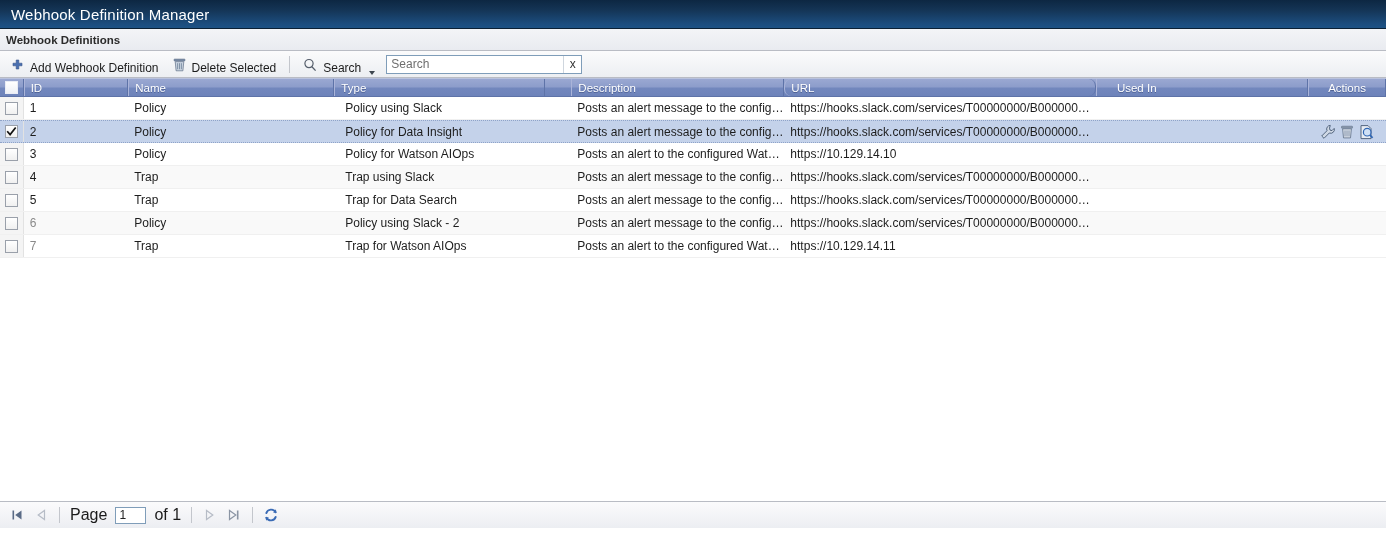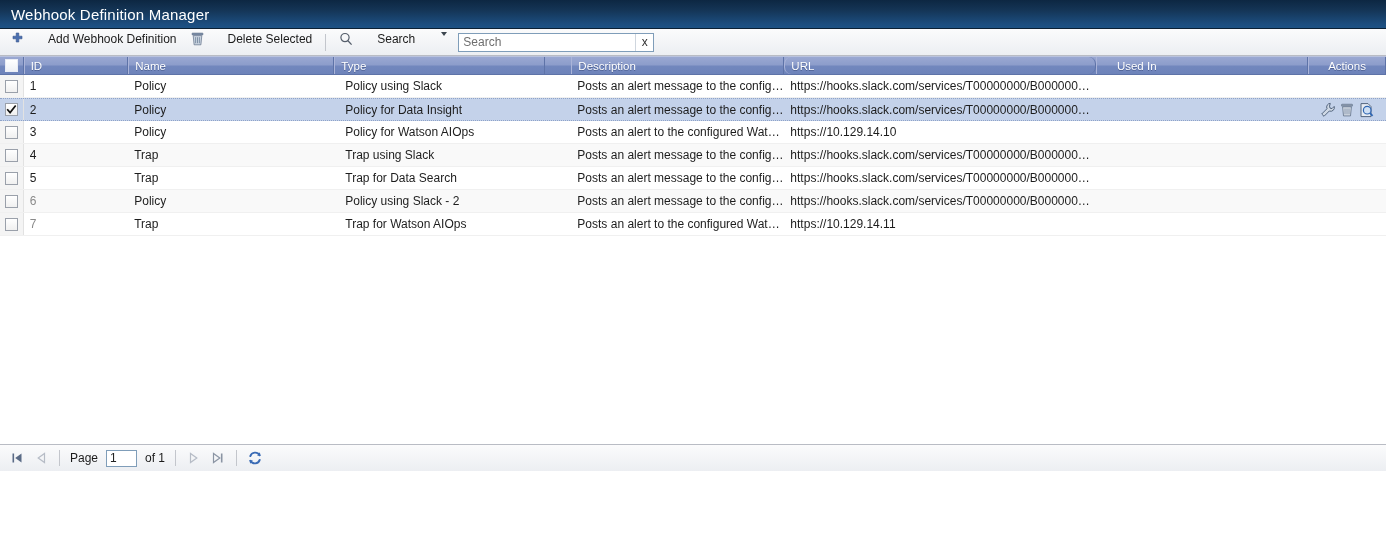--- a/index.html
+++ b/index.html
@@ -10,21 +10,21 @@
   body {
     width: 1386px;
     height: 545px;
     font-family: "Liberation Sans", sans-serif;
     font-size: 12px;
     color: #222;
     overflow: hidden;
   }
   .app {
     width: 1386px;
-    height: 471px;
+    height: 528px;
     position: relative;
     display: flex;
     flex-direction: column;
     background: #ffffff;
   }
 
   
   .titlebar {
     height: 29px;
     background: linear-gradient(to bottom, #0d2742 0%, #143455 35%, #1c4d7e 85%, #1d5285 100%);
@@ -62,24 +62,24 @@
     height: 27px;
     background: linear-gradient(to bottom, #fbfbfc 0%, #eceef2 100%);
     border-bottom: 1px solid #b9bcc4;
     display: flex;
     align-items: center;
     padding: 0 4px;
     box-sizing: border-box;
   }
   .tb-item {
     display: flex;
-    align-items: flex-start;
+    align-items: flex-end;
     height: 21px;
     padding: 0 6px;
-    gap: 24px;
+    gap: 6px;
     cursor: default;
     border: 1px solid transparent;
     border-radius: 2px;
     white-space: nowrap;
   }
   .tb-label { font-size: 12px; color: #1b1b1b; }
   .tb-sep {
     width: 1px;
     height: 17px;
     background: #c3c6cc;
@@ -259,21 +259,21 @@
     width: 20px;
     height: 20px;
     display: flex;
     align-items: center;
     justify-content: center;
     cursor: default;
     border: 1px solid transparent;
     border-radius: 2px;
   }
   .pg-sep { width: 1px; height: 16px; background: #c3c6cc; margin: 0 5px; }
-  .pg-text { font-size: 12px; color: #1b1b1b; padding: 0 3px; }
+  .pg-text { font-size: 16px; color: #1b1b1b; padding: 0 3px; }
   .pg-input {
     width: 31px;
     height: 17px;
     border: 1px solid #7f9db9;
     background: #ffffff;
     font-family: "Liberation Sans", sans-serif;
     font-size: 12px;
     padding: 0 3px;
     box-sizing: border-box;
     color: #222;
@@ -288,20 +288,23 @@
 </style>
 </head>
 <body>
 
 <div class="app">
 
   <div class="titlebar">
     <div class="titlebar-text">Webhook Definition Manager</div>
   </div>
 
+  <div class="section-header">
+    <div class="section-header-text">Webhook Definitions</div>
+  </div>
 
   <div class="toolbar">
 
     <div class="tb-item">
       <span>
         <svg width="13" height="13" viewBox="0 0 13 13">
           <path d="M5.2 1 h2.6 v3.2 h3.2 v2.6 h-3.2 v3.2 h-2.6 v-3.2 h-3.2 v-2.6 h3.2 z" fill="#4a6fb0" stroke="#39568c" stroke-width="0.6"></path>
         </svg>
       </span>
       <span class="tb-label">Add Webhook Definition</span>

